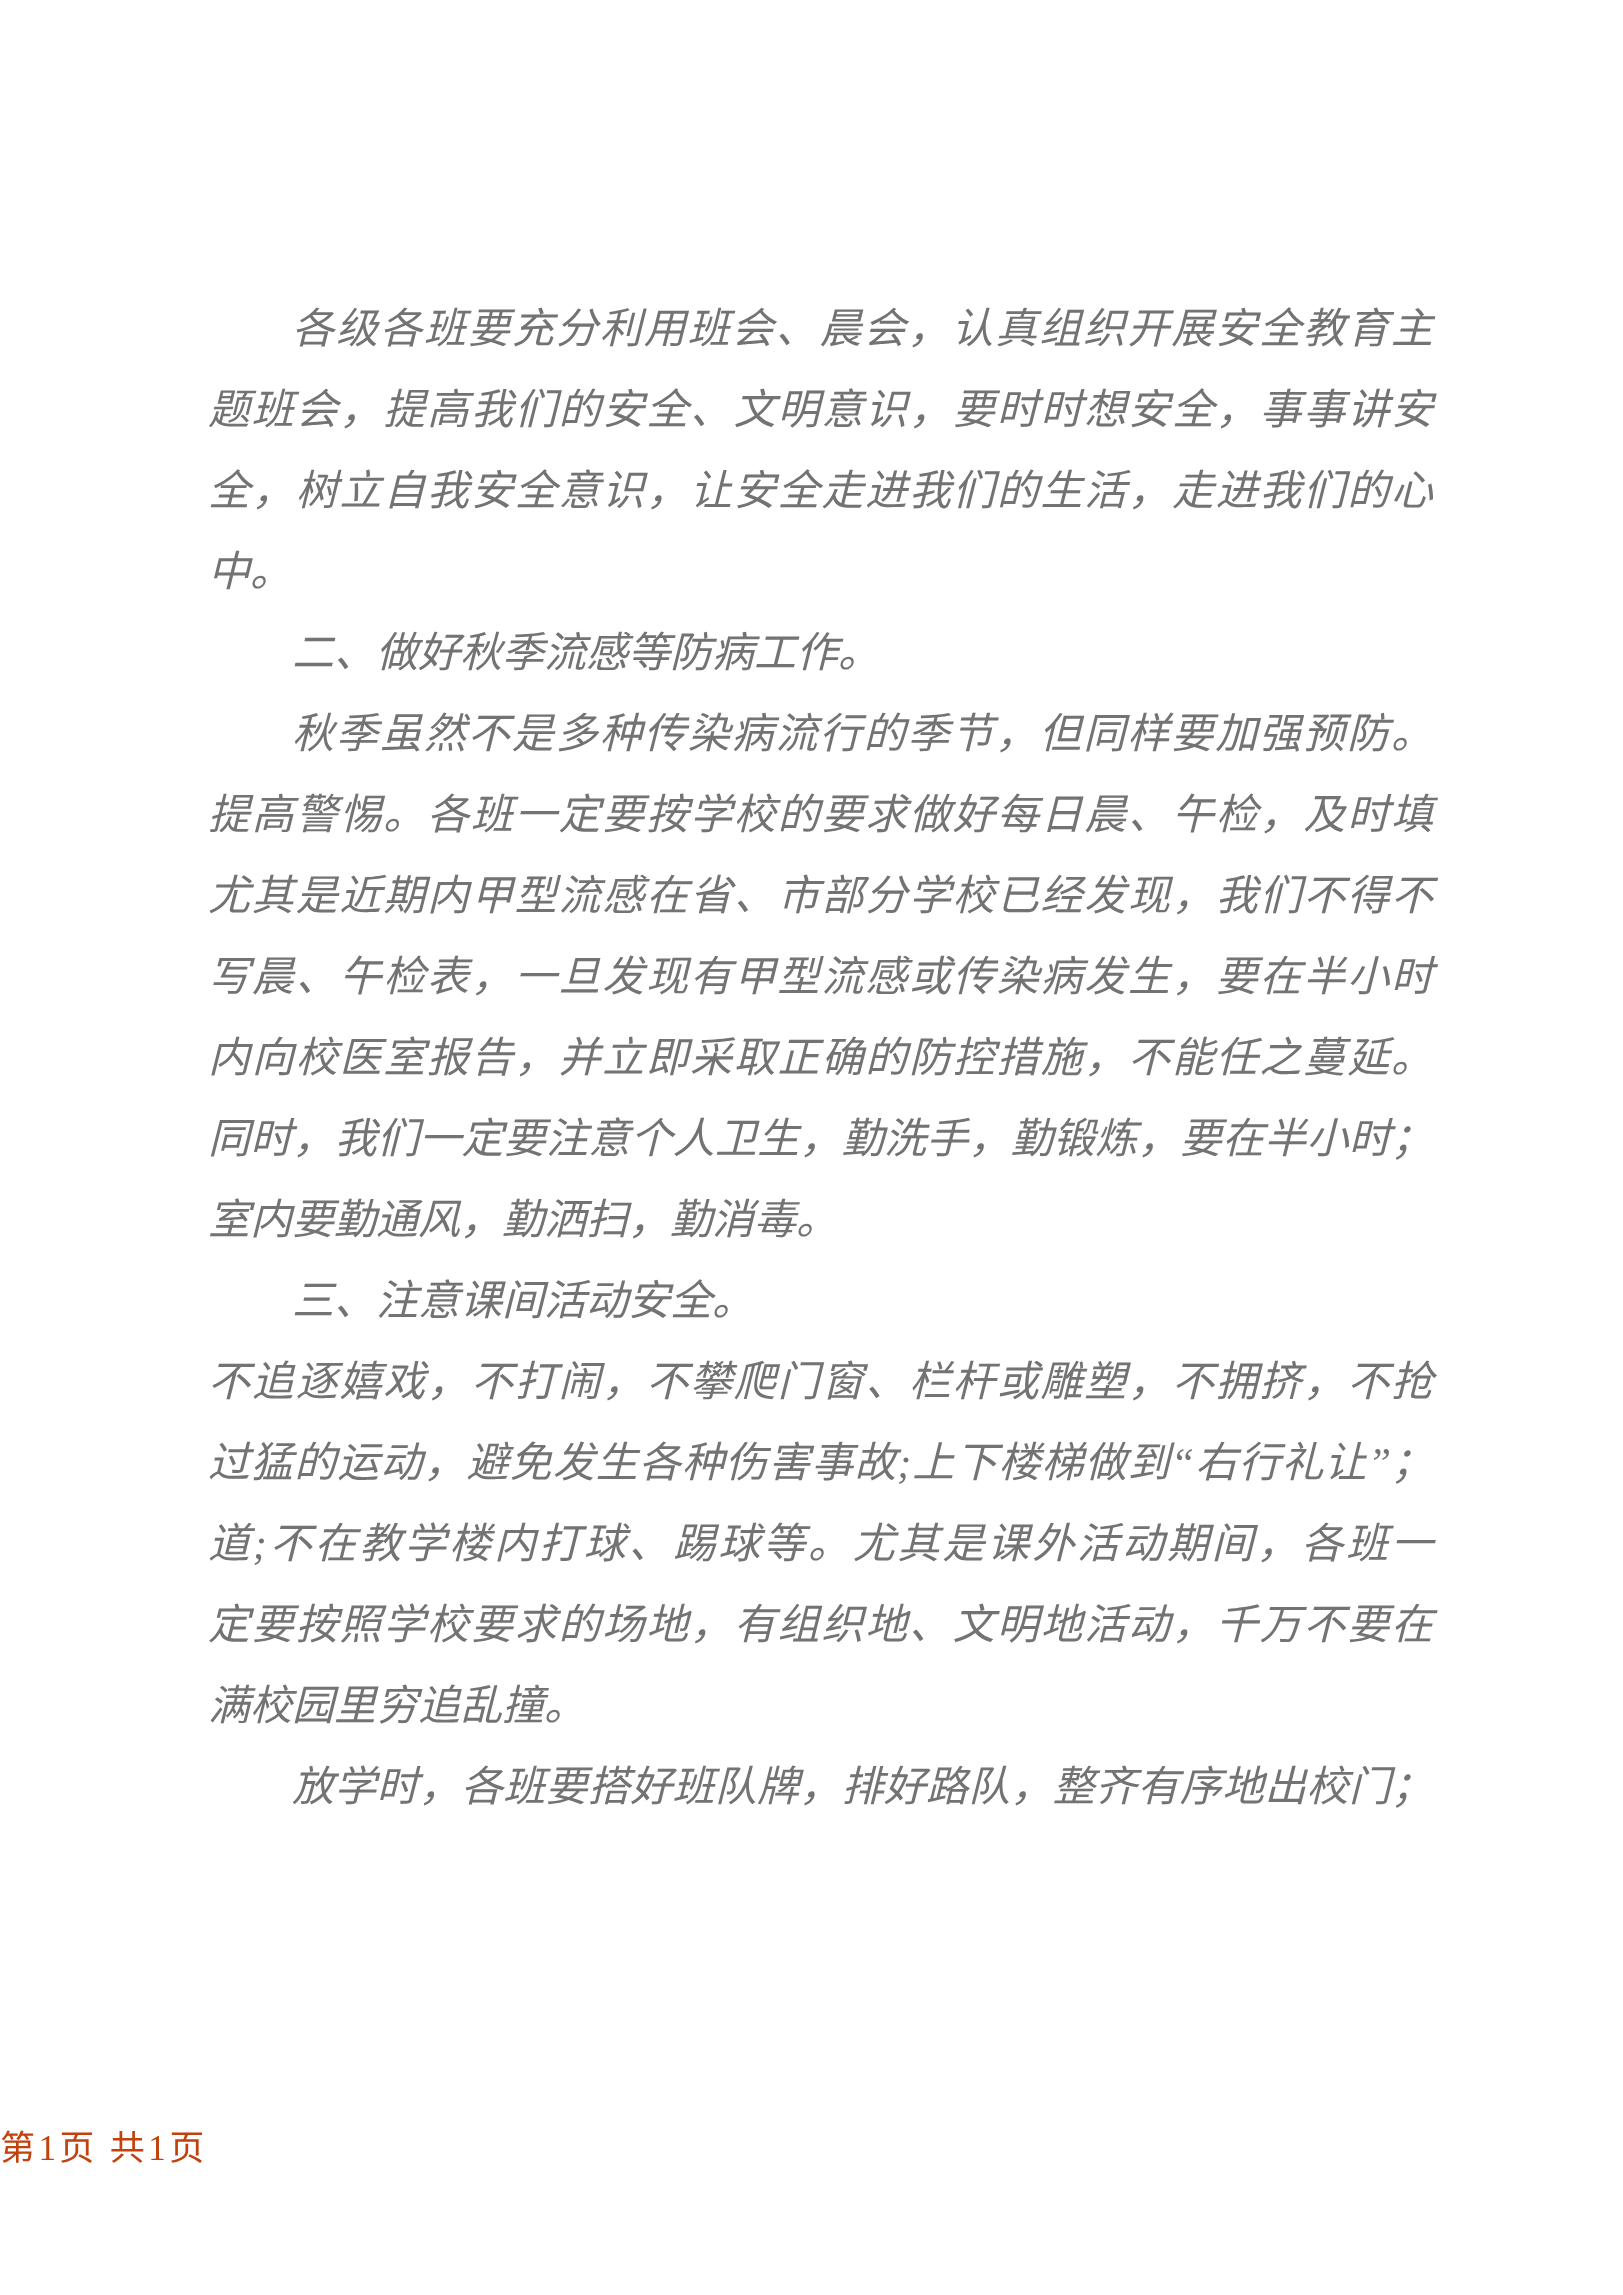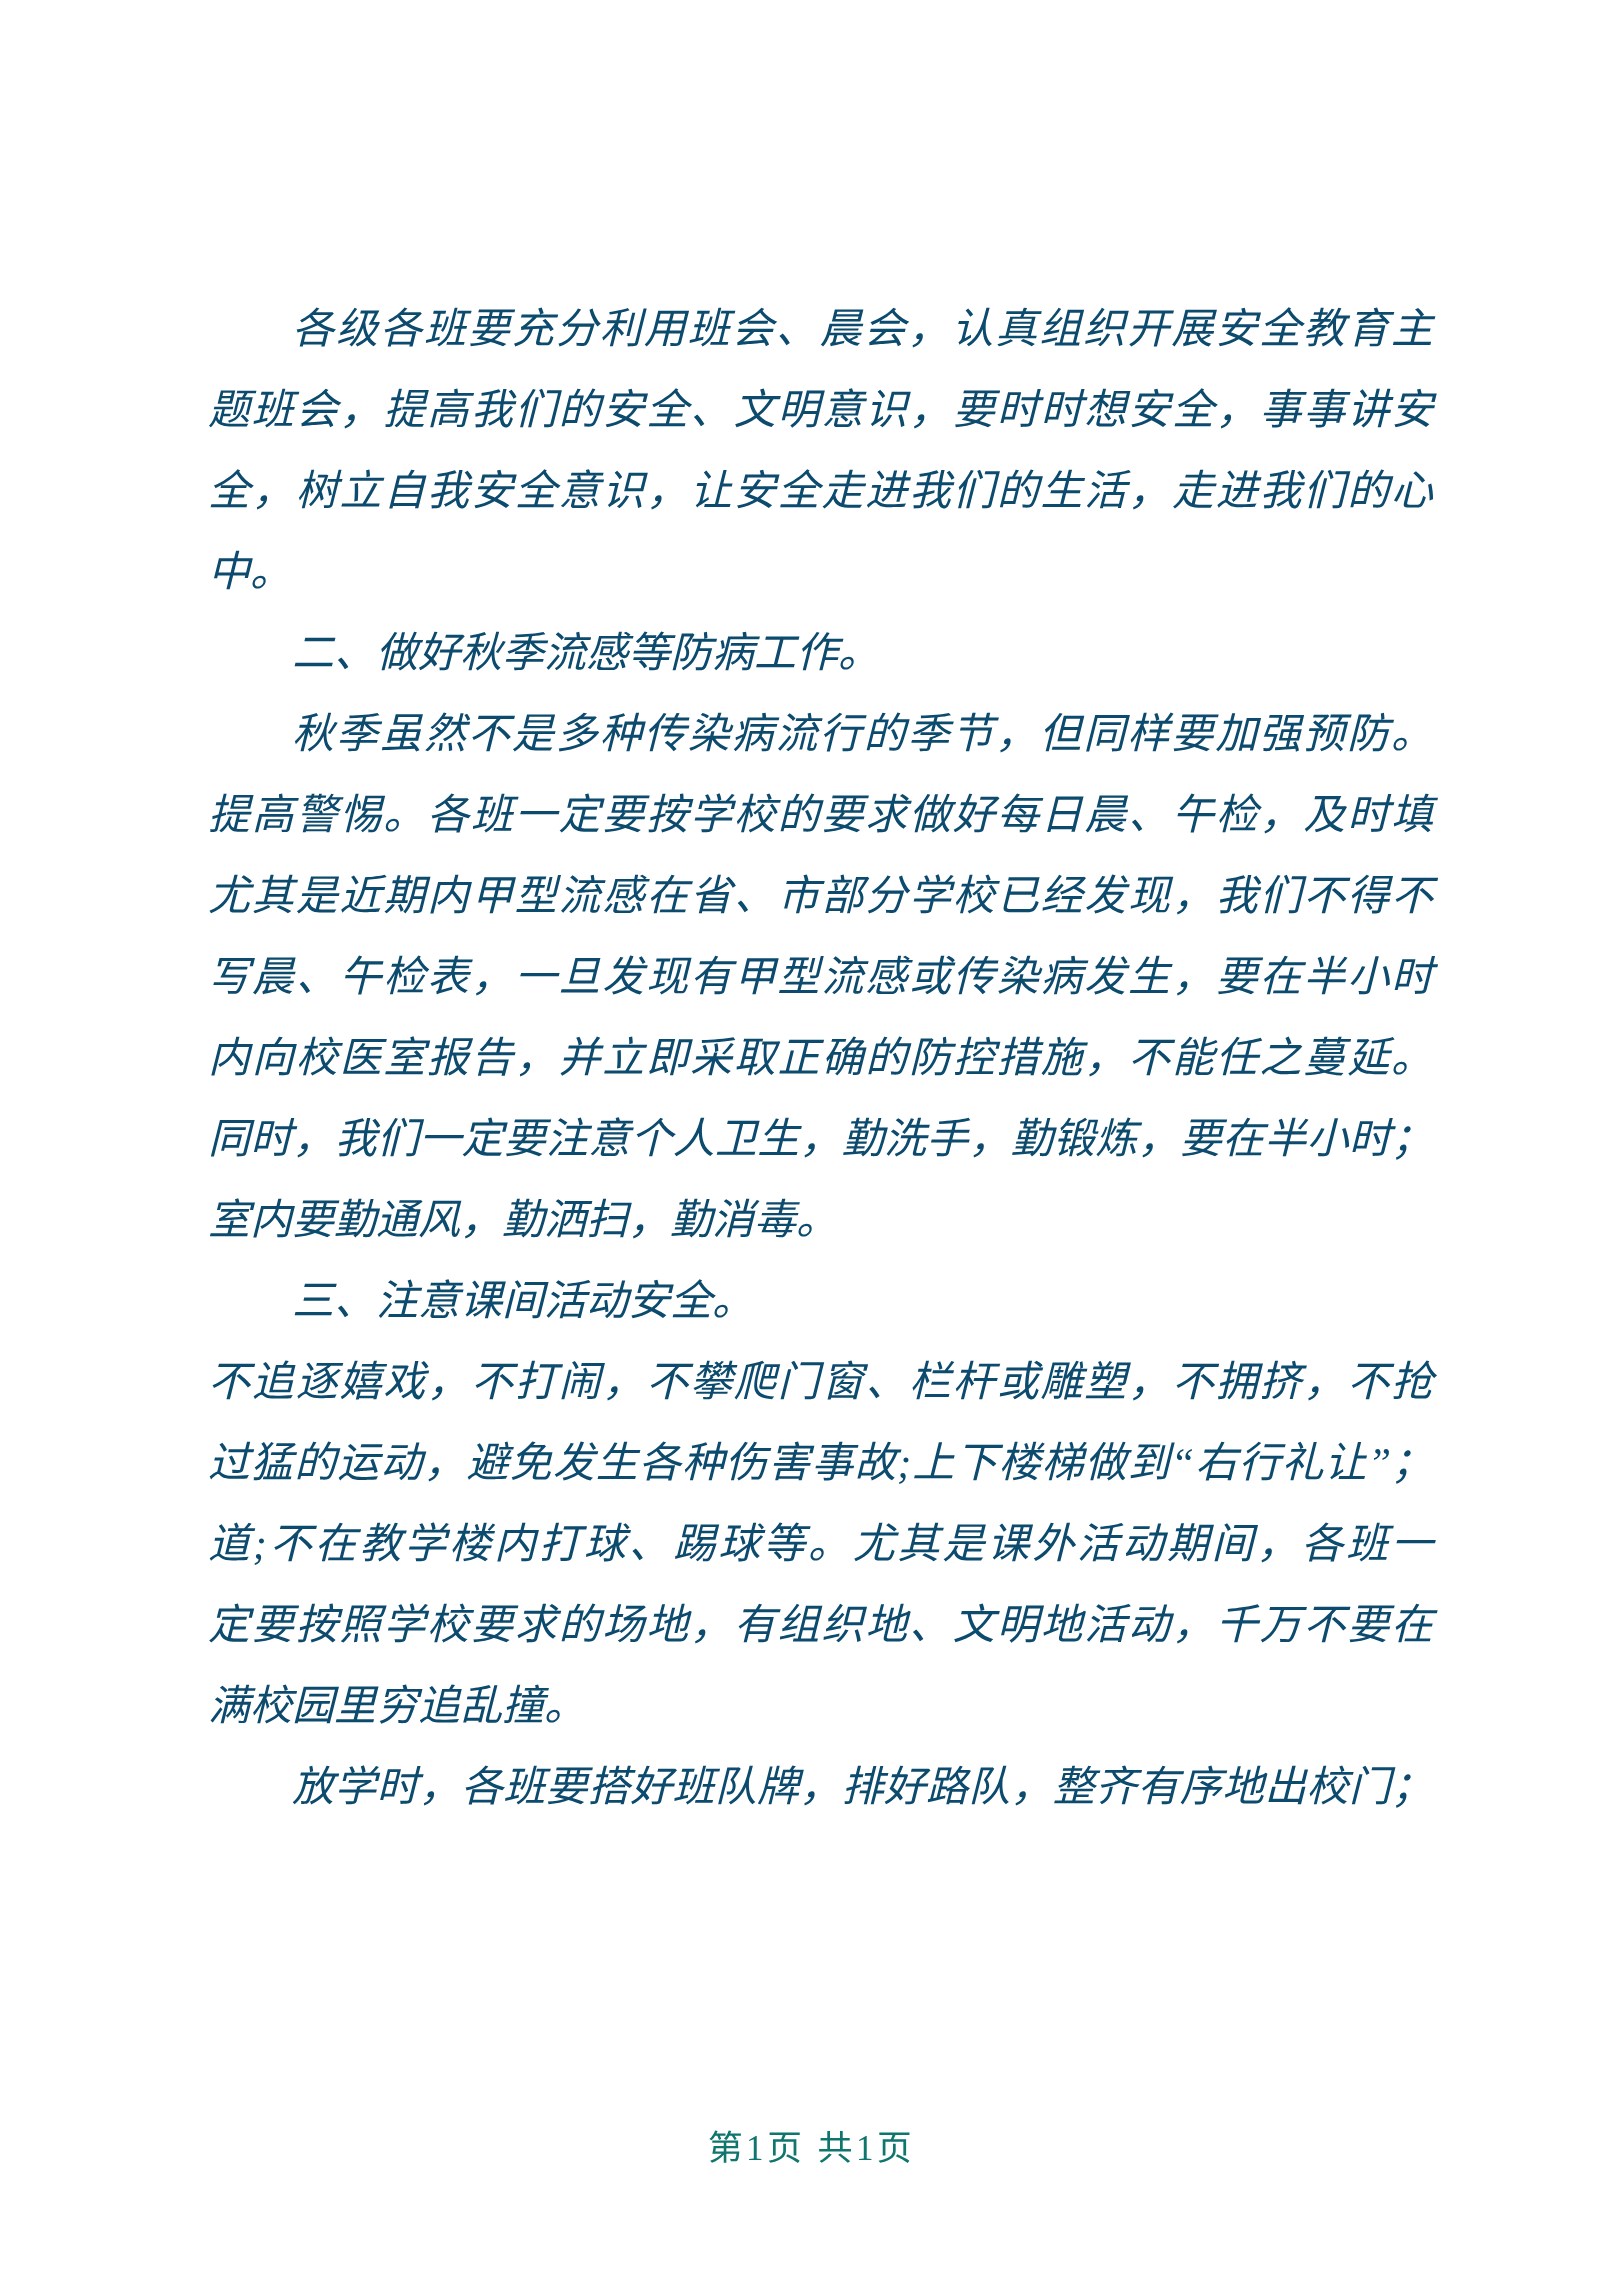--- a/index.html
+++ b/index.html
@@ -16,45 +16,44 @@
   }
   .body-text {
     position: absolute;
     left: 208px;
     top: 289px;
     width: 1225px;
     font-family: "Liberation Serif", "DejaVu Serif", serif;
     font-style: italic;
     font-size: 42px;
     line-height: 81px;
-    color: #0c4a6e;
+    color: #737373;
     word-break: keep-all;
   }
   .line {
     text-align: left;
     text-align-last: left;
   }
   .line.flush {
     text-align: justify;
     text-align-last: justify;
   }
   .line.indent {
     text-indent: 84px;
   }
   .footer {
     position: absolute;
     left: 0;
     top: 2119px;
     width: 100%;
-    text-align: center;
     font-family: "Liberation Serif", "DejaVu Serif", serif;
     font-style: normal;
     font-size: 35px;
     letter-spacing: 3.4px;
-    color: #0f766e;
+    color: #c2410c;
   }
 </style>
 </head>
 <body>
 
 <div class="page">
   <div class="body-text" id="body-lines">
       <div class="line indent flush">各级各班要充分利用班会、晨会，认真组织开展安全教育主</div>
       <div class="line flush">题班会，提高我们的安全、文明意识，要时时想安全，事事讲安</div>
       <div class="line flush">全，树立自我安全意识，让安全走进我们的生活，走进我们的心</div>

